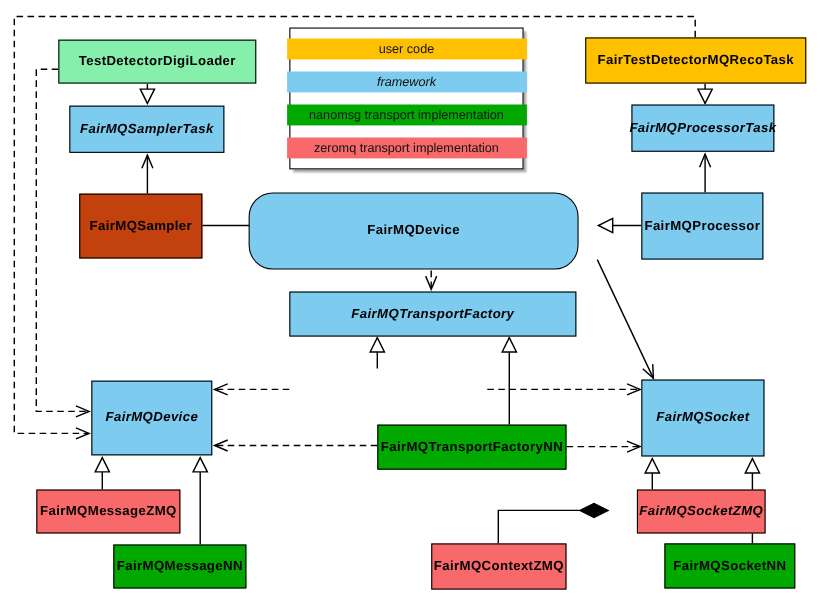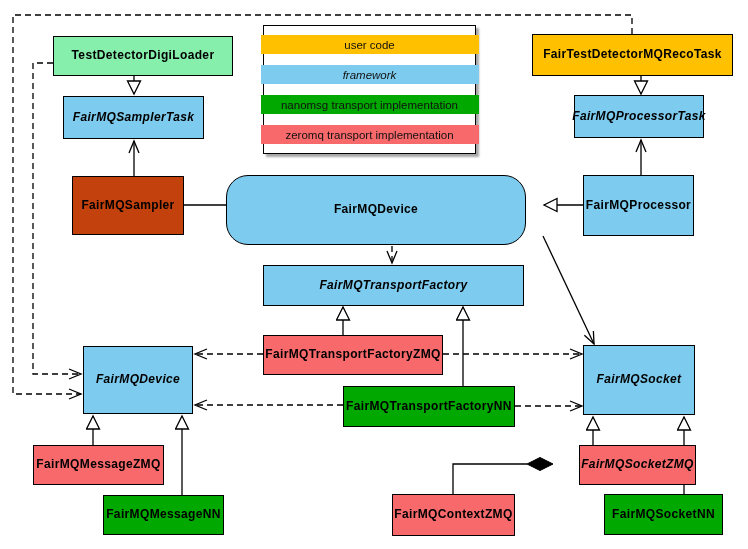--- a/index.html
+++ b/index.html
@@ -96,21 +96,20 @@
   </div>
 
   <div class="node" id="n-digiloader" style="background: #86efac;">TestDetectorDigiLoader</div>
   <div class="node abstract" id="n-samplertask" style="background: rgb(125, 203, 238);">FairMQSamplerTask</div>
   <div class="node" id="n-sampler" style="background: #c2410c;">FairMQSampler</div>
   <div class="node" id="n-device" style="background: rgb(125, 203, 238);">FairMQDevice</div>
   <div class="node" id="n-recotask" style="background: rgb(255, 192, 0);">FairTestDetectorMQRecoTask</div>
   <div class="node abstract" id="n-processortask" style="background: rgb(125, 203, 238);">FairMQProcessorTask</div>
   <div class="node" id="n-processor" style="background: rgb(125, 203, 238);">FairMQProcessor</div>
   <div class="node abstract" id="n-transportfactory" style="background: rgb(125, 203, 238);">FairMQTransportFactory</div>
-  <div class="node" id="n-factoryzmq" style="background: rgb(248, 105, 107);">FairMQTransportFactoryZMQ</div>
   <div class="node" id="n-factorynn" style="background: rgb(0, 168, 0);">FairMQTransportFactoryNN</div>
   <div class="node abstract" id="n-message" style="background: rgb(125, 203, 238);">FairMQDevice</div>
   <div class="node" id="n-messagezmq" style="background: rgb(248, 105, 107);">FairMQMessageZMQ</div>
   <div class="node" id="n-messagenn" style="background: rgb(0, 168, 0);">FairMQMessageNN</div>
   <div class="node abstract" id="n-socket" style="background: rgb(125, 203, 238); text-align: right;">FairMQSocket</div>
   <div class="node" id="n-socketzmq" style="background: rgb(248, 105, 107);">FairMQSocketZMQ</div>
   <div class="node" id="n-socketnn" style="background: rgb(0, 168, 0);">FairMQSocketNN</div>
   <div class="node" id="n-contextzmq" style="background: rgb(248, 105, 107);">FairMQContextZMQ</div>
 
 </div>

